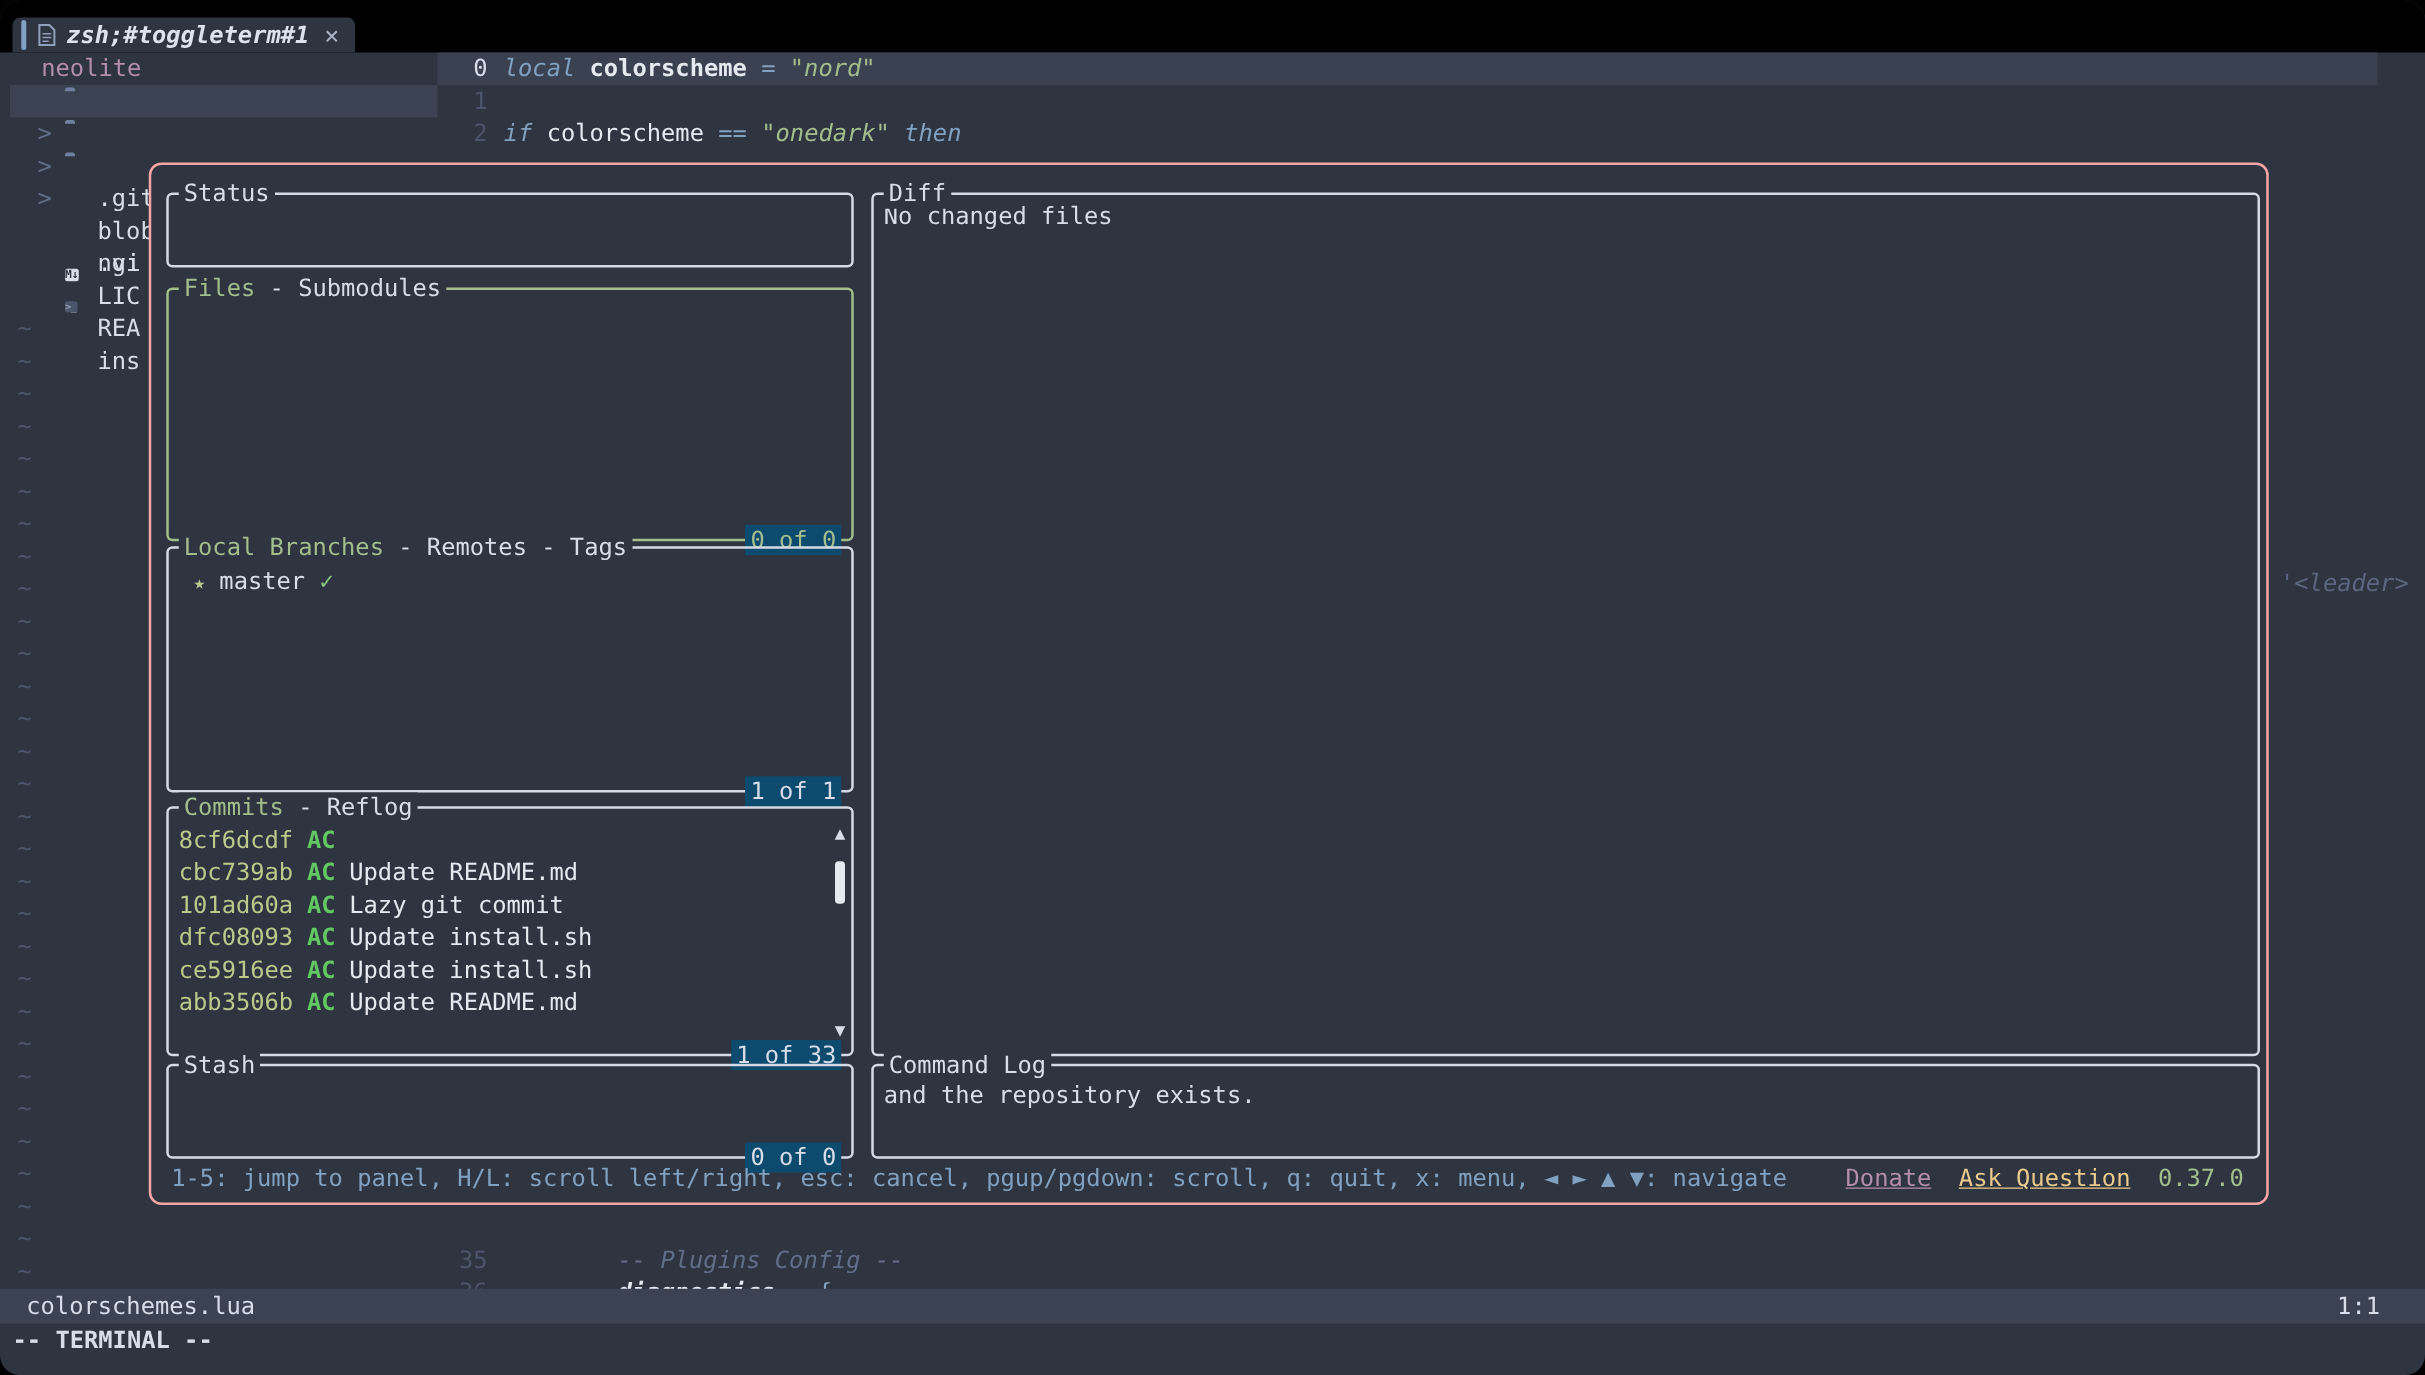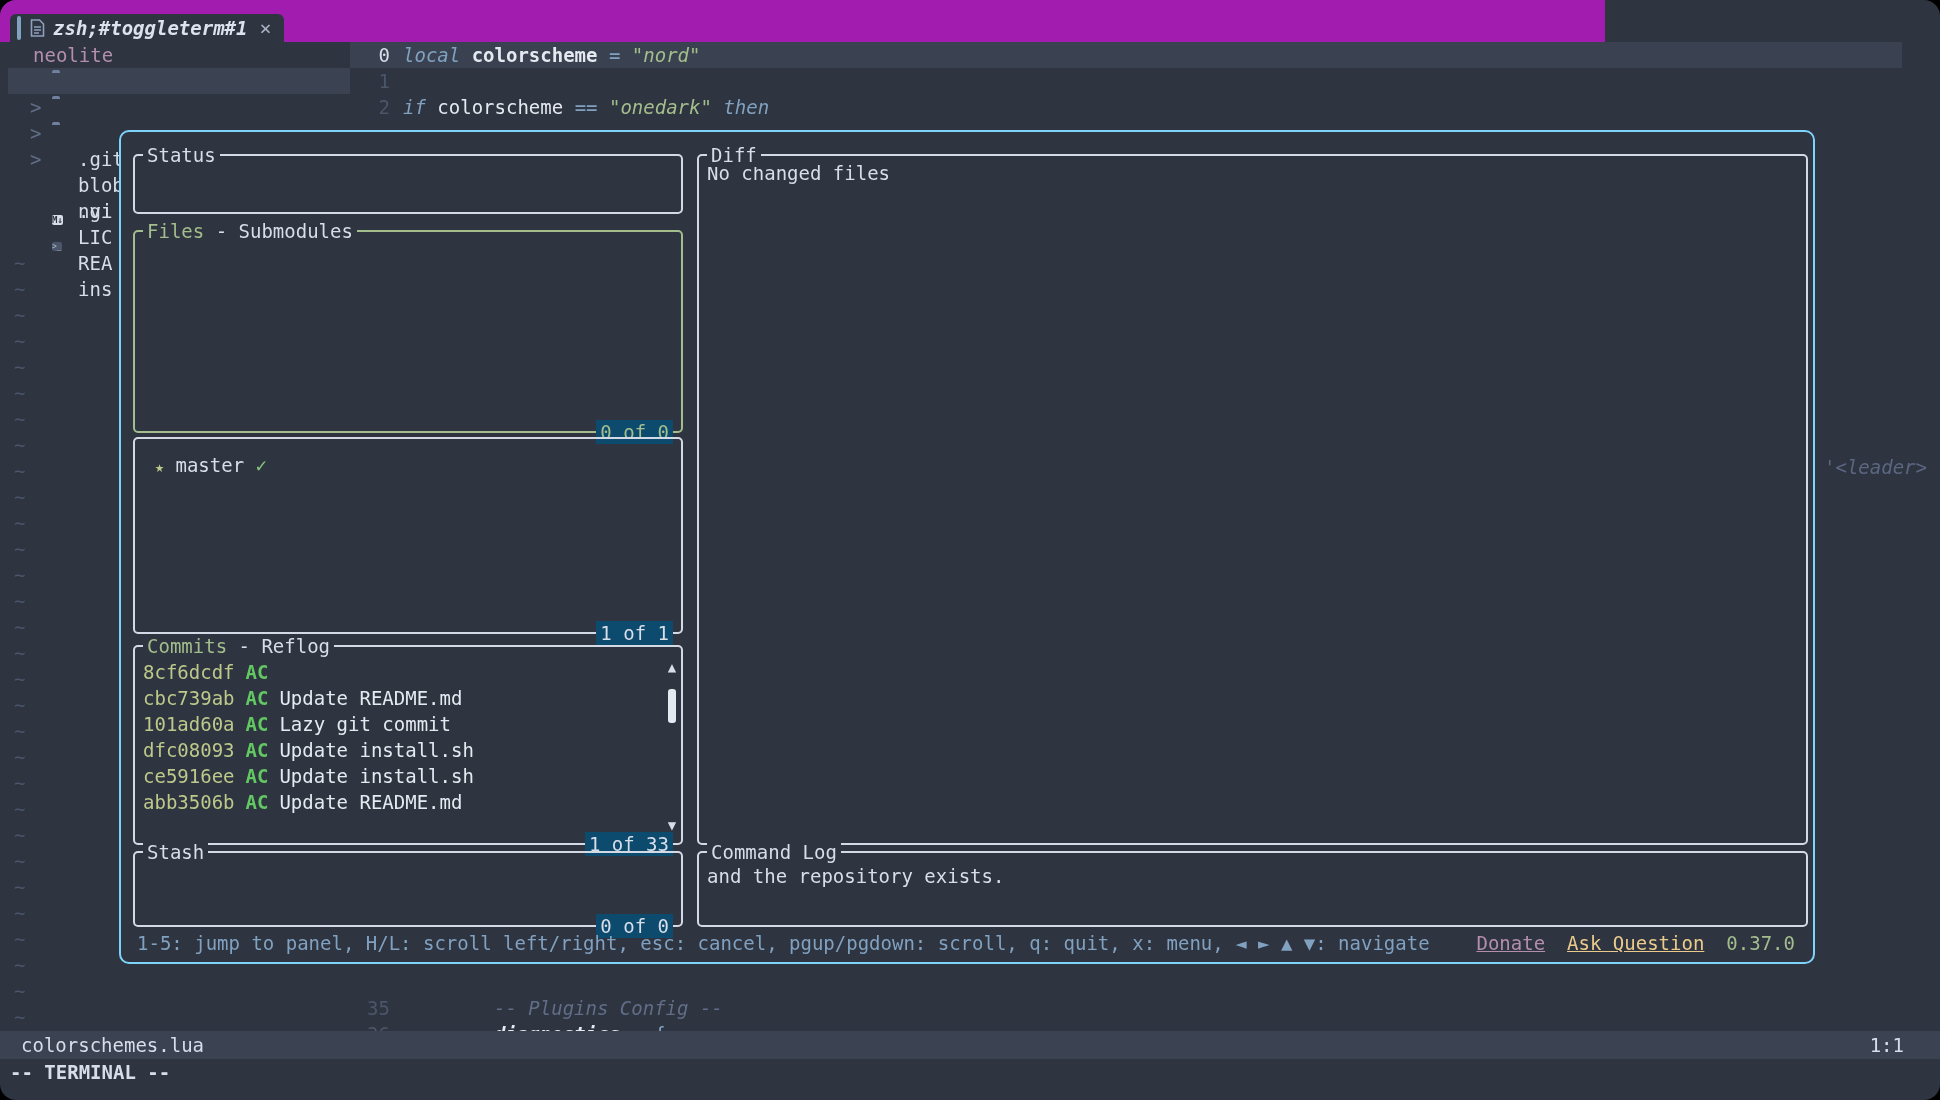--- a/index.html
+++ b/index.html
@@ -2,21 +2,21 @@
 <html><head>
 <meta charset="utf-8">
 <style>
   html,body{margin:0;padding:0;background:#000;}
   .screen{
     position:relative;width:1940px;height:1100px;background:#2e3440;
     border-radius:16px;overflow:hidden;
     font-family:"DejaVu Sans Mono",monospace;font-size:19px;color:#d8dee9;
   }
   
-  .tabline{position:absolute;left:0;top:0;width:1605px;height:42px;background:#a21caf;}
+  .tabline{position:absolute;left:0;top:0;width:1940px;height:42px;background:#000000;}
   .tab{position:absolute;left:10px;top:14px;height:28px;background:#2e3440;
        border-radius:6px 6px 0 0;display:flex;align-items:center;padding:0 12px 0 7px;}
   .tab-accent{width:4px;height:24px;background:#81a1c1;border-radius:2px;margin-right:9px;}
   .tab-icon{display:flex;margin-right:8px;}
   .tab-title{font-style:italic;font-weight:bold;color:#dde3ee;white-space:pre;}
   .tab-close{color:#aab4c5;margin-left:12px;font-size:20px;}
   
   .tree-root{position:absolute;left:33px;top:42px;height:26px;line-height:26px;color:#b48ead;}
   .tree-sel{position:absolute;left:8px;top:68px;width:342px;height:26px;background:#3b4252;}
   .tree-row{position:absolute;height:26px;line-height:26px;white-space:pre;}
@@ -40,21 +40,21 @@
   .ctext{margin-left:13px;}
   .indent8{padding-left:91px;}
   .kw{color:#81a1c1;font-style:italic;}
   .ident{color:#e5e9f0;font-weight:bold;}
   .ident.it{font-style:italic;}
   .op{color:#81a1c1;}
   .str{color:#a3be8c;font-style:italic;}
   .comment{color:#616e88;font-style:italic;}
   
   .lg{position:absolute;left:119px;top:130px;width:1692px;height:830px;
-      border:2px solid #7dd3fc;border-radius:10px;background:#2e3440;z-index:5;}
+      border:2px solid #fca5a5;border-radius:10px;background:#2e3440;z-index:5;}
   .panel{position:absolute;border:2px solid #d4dae5;border-radius:5px;}
   .panel.active{border-color:#a3be8c;}
   .panel-title{position:absolute;top:-13px;left:8px;background:#2e3440;padding:0 4px;
                height:24px;line-height:24px;white-space:pre;}
   .pt-green{color:#a3be8c;}
   .pt-white{color:#d8dee9;}
   .panel-count{position:absolute;bottom:-13px;right:8px;background:#0c4a6e;padding:0 4px;
                height:24px;line-height:24px;color:#d8dee9;white-space:pre;}
   .panel-count.green{color:#a3be8c;}
   .prow{height:26px;line-height:26px;white-space:pre;}
@@ -209,20 +209,21 @@
     <div class="panel" style="left:12px;top:22px;width:546px;height:56px;">
       <div class="panel-title"><span class="pt-white">Status</span></div>
     </div>
 
     <div class="panel active" style="left:12px;top:98px;width:546px;height:199px;">
       <div class="panel-title"><span class="pt-green">Files</span><span class="pt-white"> - Submodules</span></div>
       <div class="panel-count green">0 of 0</div>
     </div>
 
     <div class="panel" style="left:12px;top:305px;width:546px;height:193px;">
+      <div class="panel-title"><span class="pt-green">Local Branches</span><span class="pt-white"> - Remotes - Tags</span></div>
       <div class="prow" style="padding:13px 0 0 20px;"><span class="star">★</span> <span>master</span> <span class="check">✓</span></div>
       <div class="panel-count">1 of 1</div>
     </div>
 
     <div class="panel" style="left:12px;top:513px;width:546px;height:196px;">
       <div class="panel-title"><span class="pt-green">Commits</span><span class="pt-white"> - Reflog</span></div>
       <div style="padding-top:12px;">
 
           <div class="commit-row">
             <span class="c-hash">8cf6dcdf</span>

